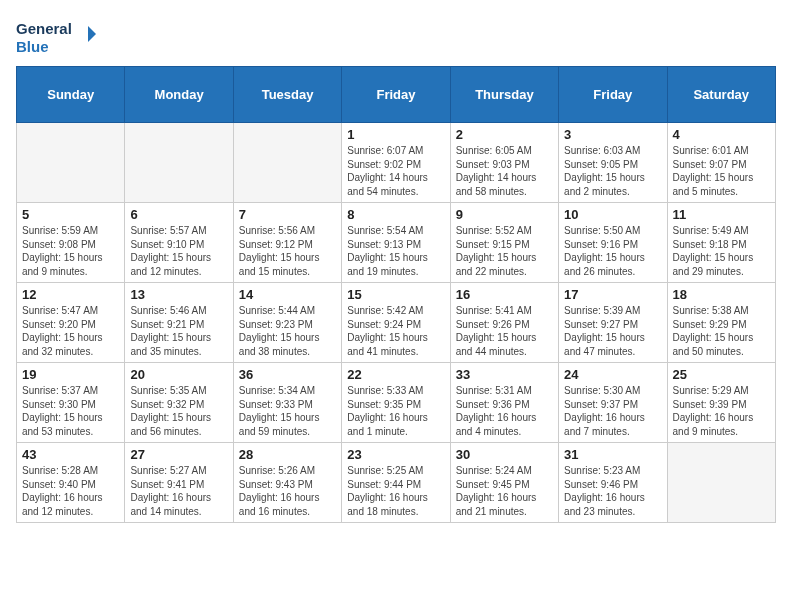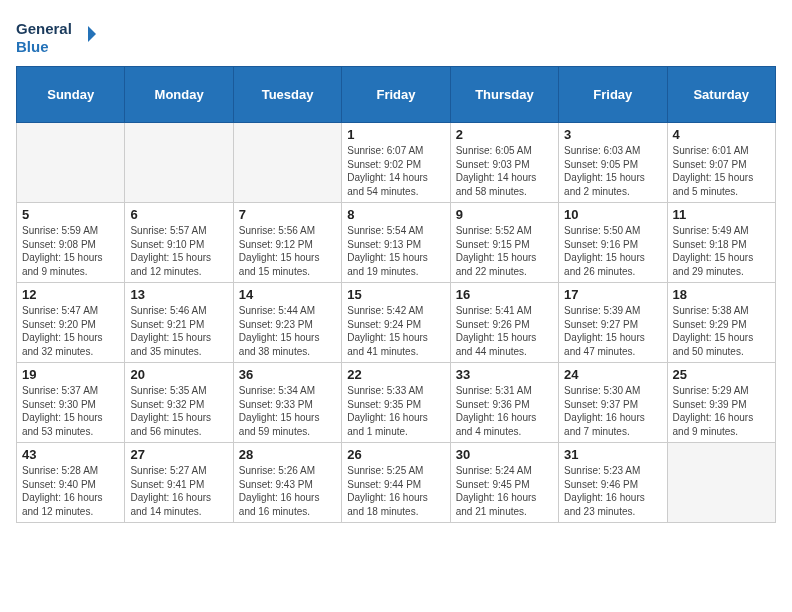--- a/index.html
+++ b/index.html
@@ -220,21 +220,21 @@
         </td>
         <td>
           <span class="day-num">27</span>
           <div class="cell-text">Sunrise: 5:27 AM<br>Sunset: 9:41 PM<br>Daylight: 16 hours<br>and 14 minutes.</div>
         </td>
         <td>
           <span class="day-num">28</span>
           <div class="cell-text">Sunrise: 5:26 AM<br>Sunset: 9:43 PM<br>Daylight: 16 hours<br>and 16 minutes.</div>
         </td>
         <td>
-          <span class="day-num">26</span>
+          <span class="day-num">23</span>
           <div class="cell-text">Sunrise: 5:25 AM<br>Sunset: 9:44 PM<br>Daylight: 16 hours<br>and 18 minutes.</div>
         </td>
         <td>
           <span class="day-num">30</span>
           <div class="cell-text">Sunrise: 5:24 AM<br>Sunset: 9:45 PM<br>Daylight: 16 hours<br>and 21 minutes.</div>
         </td>
         <td>
           <span class="day-num">31</span>
           <div class="cell-text">Sunrise: 5:23 AM<br>Sunset: 9:46 PM<br>Daylight: 16 hours<br>and 23 minutes.</div>
         </td>

